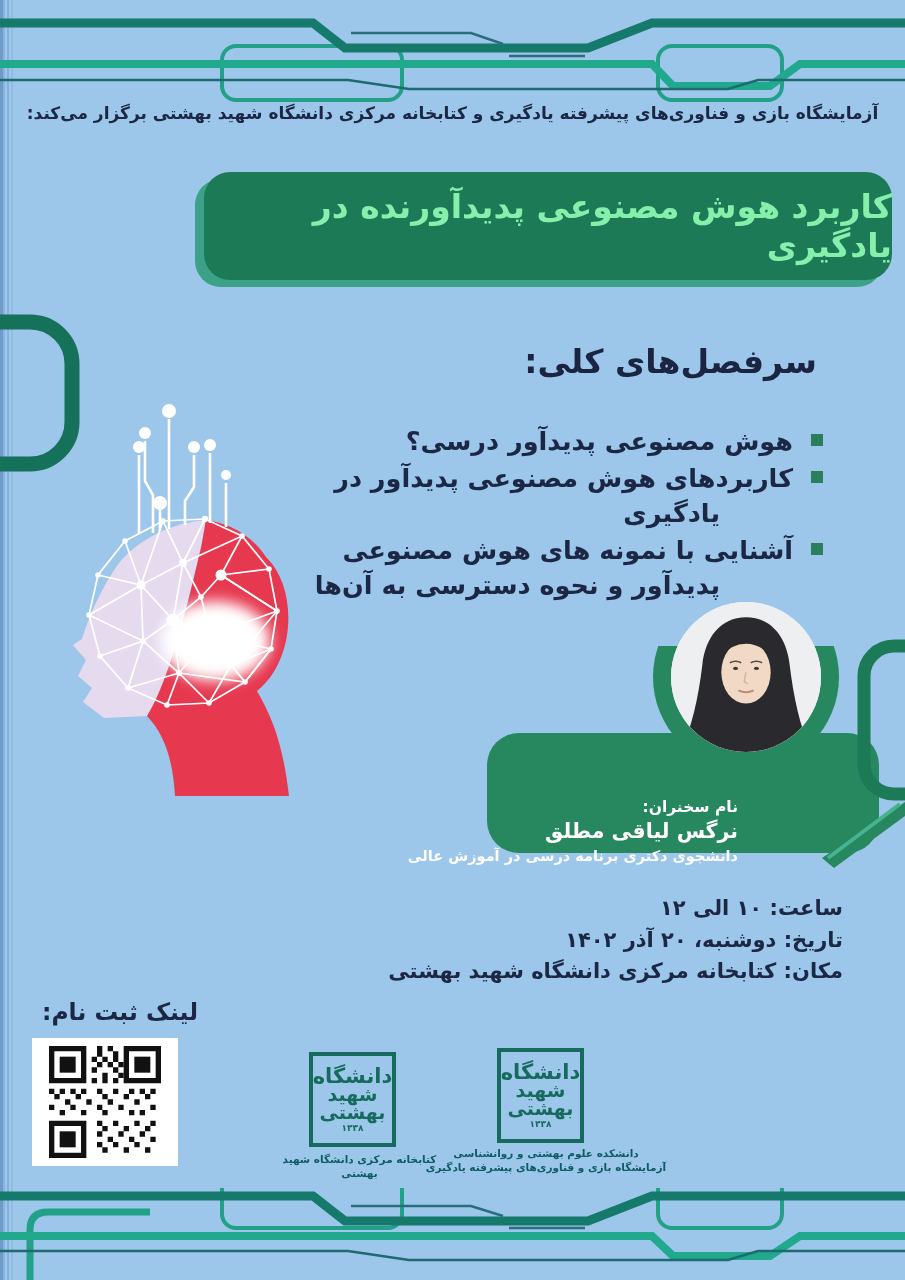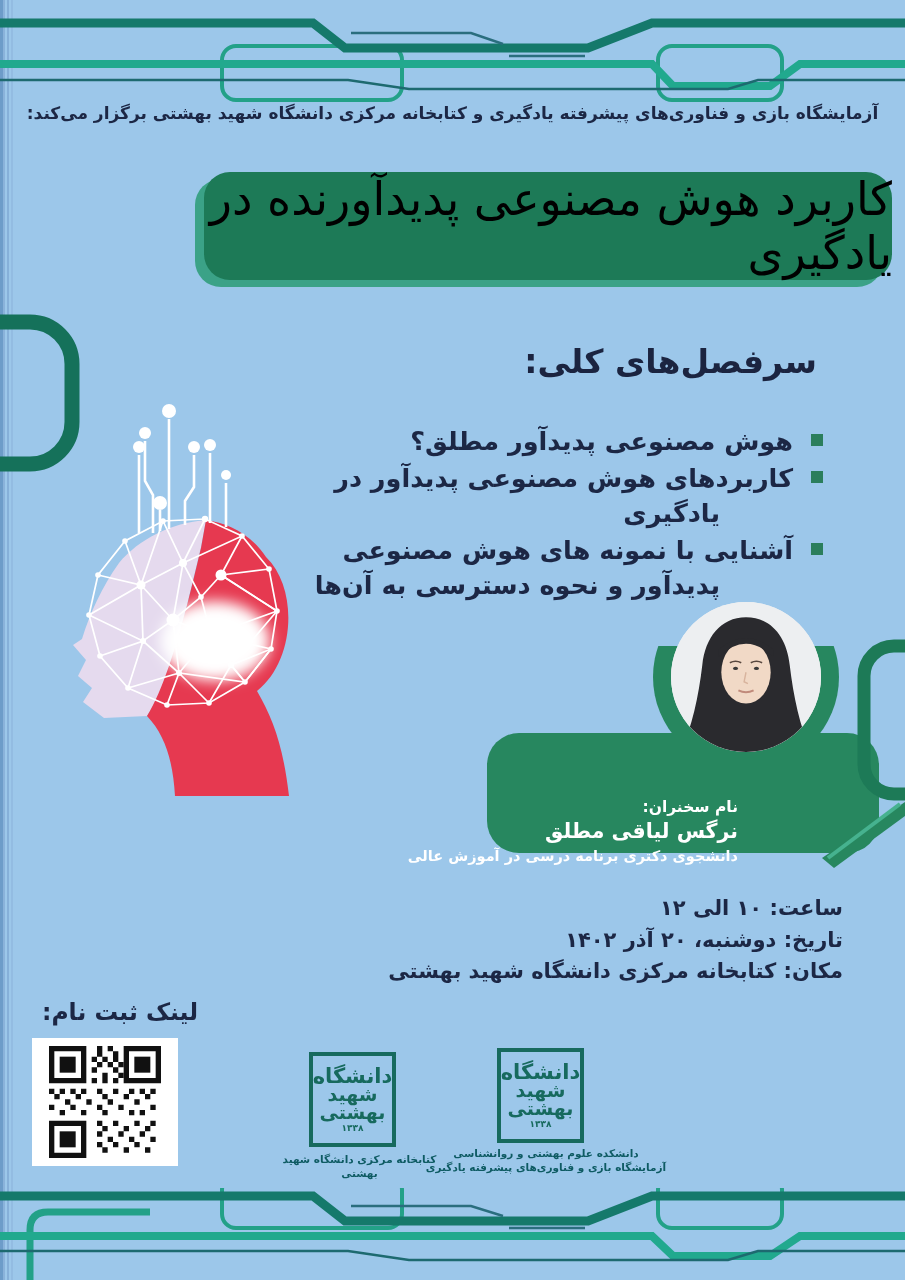--- a/index.html
+++ b/index.html
@@ -13,21 +13,21 @@
   
   .edge-stripes{left:0;top:0;bottom:0;width:14px;
     background:linear-gradient(90deg,#6d9cc9 0 3px,#8ab2da 3px 5px,#9cc7ea 5px 7px,#86b0d9 7px 9px,#9cc7ea 9px 11px,#93bce2 11px 13px,#9cc7ea 13px);}
   
   .org-line{top:103px;left:20px;right:20px;text-align:center;direction:rtl;
     font-size:17px;font-weight:800;color:#1c2745;letter-spacing:-0.2px;}
   
   .title-banner{left:204px;top:172px;width:688px;height:108px;border-radius:26px;
     background:#1d7a57;box-shadow:-9px 7px 0 #3ba287;
     display:flex;align-items:center;justify-content:center;}
-  .title-banner .title-text{direction:rtl;color:#000000;font-size:46px;font-weight:400;}
+  .title-banner .title-text{direction:rtl;color:#86efac;font-size:33px;font-weight:700;}
   
   .topics-heading{top:342px;right:88px;direction:rtl;font-size:33px;font-weight:800;color:#1b2440;}
   .topics-list{top:424px;right:112px;width:500px;direction:rtl;}
   .topic-item{position:relative;direction:rtl;text-align:right;color:#1c2745;
     font-size:25.5px;font-weight:800;line-height:35px;
     padding-right:73px;text-indent:-73px;margin-bottom:2px;}
   .topic-item .sq{position:absolute;right:-30px;top:10px;width:12px;height:12px;background:#2b7e5c;text-indent:0;}
   
   .speaker-text{top:752px;right:167px;direction:rtl;text-align:right;color:#fff;}
   .speaker-label{font-size:15.5px;font-weight:700;margin-top:46px;}
@@ -88,21 +88,21 @@
     <rect x="-42" y="322" width="114" height="142" rx="42" fill="none" stroke="#15715a" stroke-width="15"></rect>
     <circle cx="746" cy="677" r="93" fill="#27875f" clip-path="url(#blobclip)"></circle>
     <rect x="487" y="733" width="392" height="120" rx="32" fill="#27875f"></rect>
     <polygon points="905,802 905,816 834,868 822,858" fill="#27875f"></polygon>
     <line x1="900" y1="804" x2="828" y2="858" stroke="#46b28f" stroke-width="4"></line>
     <rect x="864" y="646" width="130" height="148" rx="30" fill="none" stroke="#1d7a57" stroke-width="13"></rect>
   </svg>
 
   <div class="abs topics-heading">سرفصل‌های کلی:</div>
   <div class="abs topics-list">
-    <div class="topic-item"><span class="sq"></span><span>هوش مصنوعی پدیدآور مطلق؟</span></div>
+    <div class="topic-item"><span class="sq"></span><span>هوش مصنوعی پدیدآور درسی؟</span></div>
     <div class="topic-item"><span class="sq"></span><span>کاربردهای هوش مصنوعی پدیدآور در یادگیری</span></div>
     <div class="topic-item"><span class="sq"></span><span>آشنایی با نمونه های هوش مصنوعی پدیدآور و نحوه دسترسی به آن‌ها</span></div>
   </div>
 
   <svg class="abs" style="left:33px;top:383px" width="310" height="415" viewBox="0 0 310 415">
     <defs>
         <filter id="soften" x="-40%" y="-40%" width="180%" height="180%">
           <feGaussianBlur stdDeviation="7"></feGaussianBlur>
         </filter>
       </defs>

